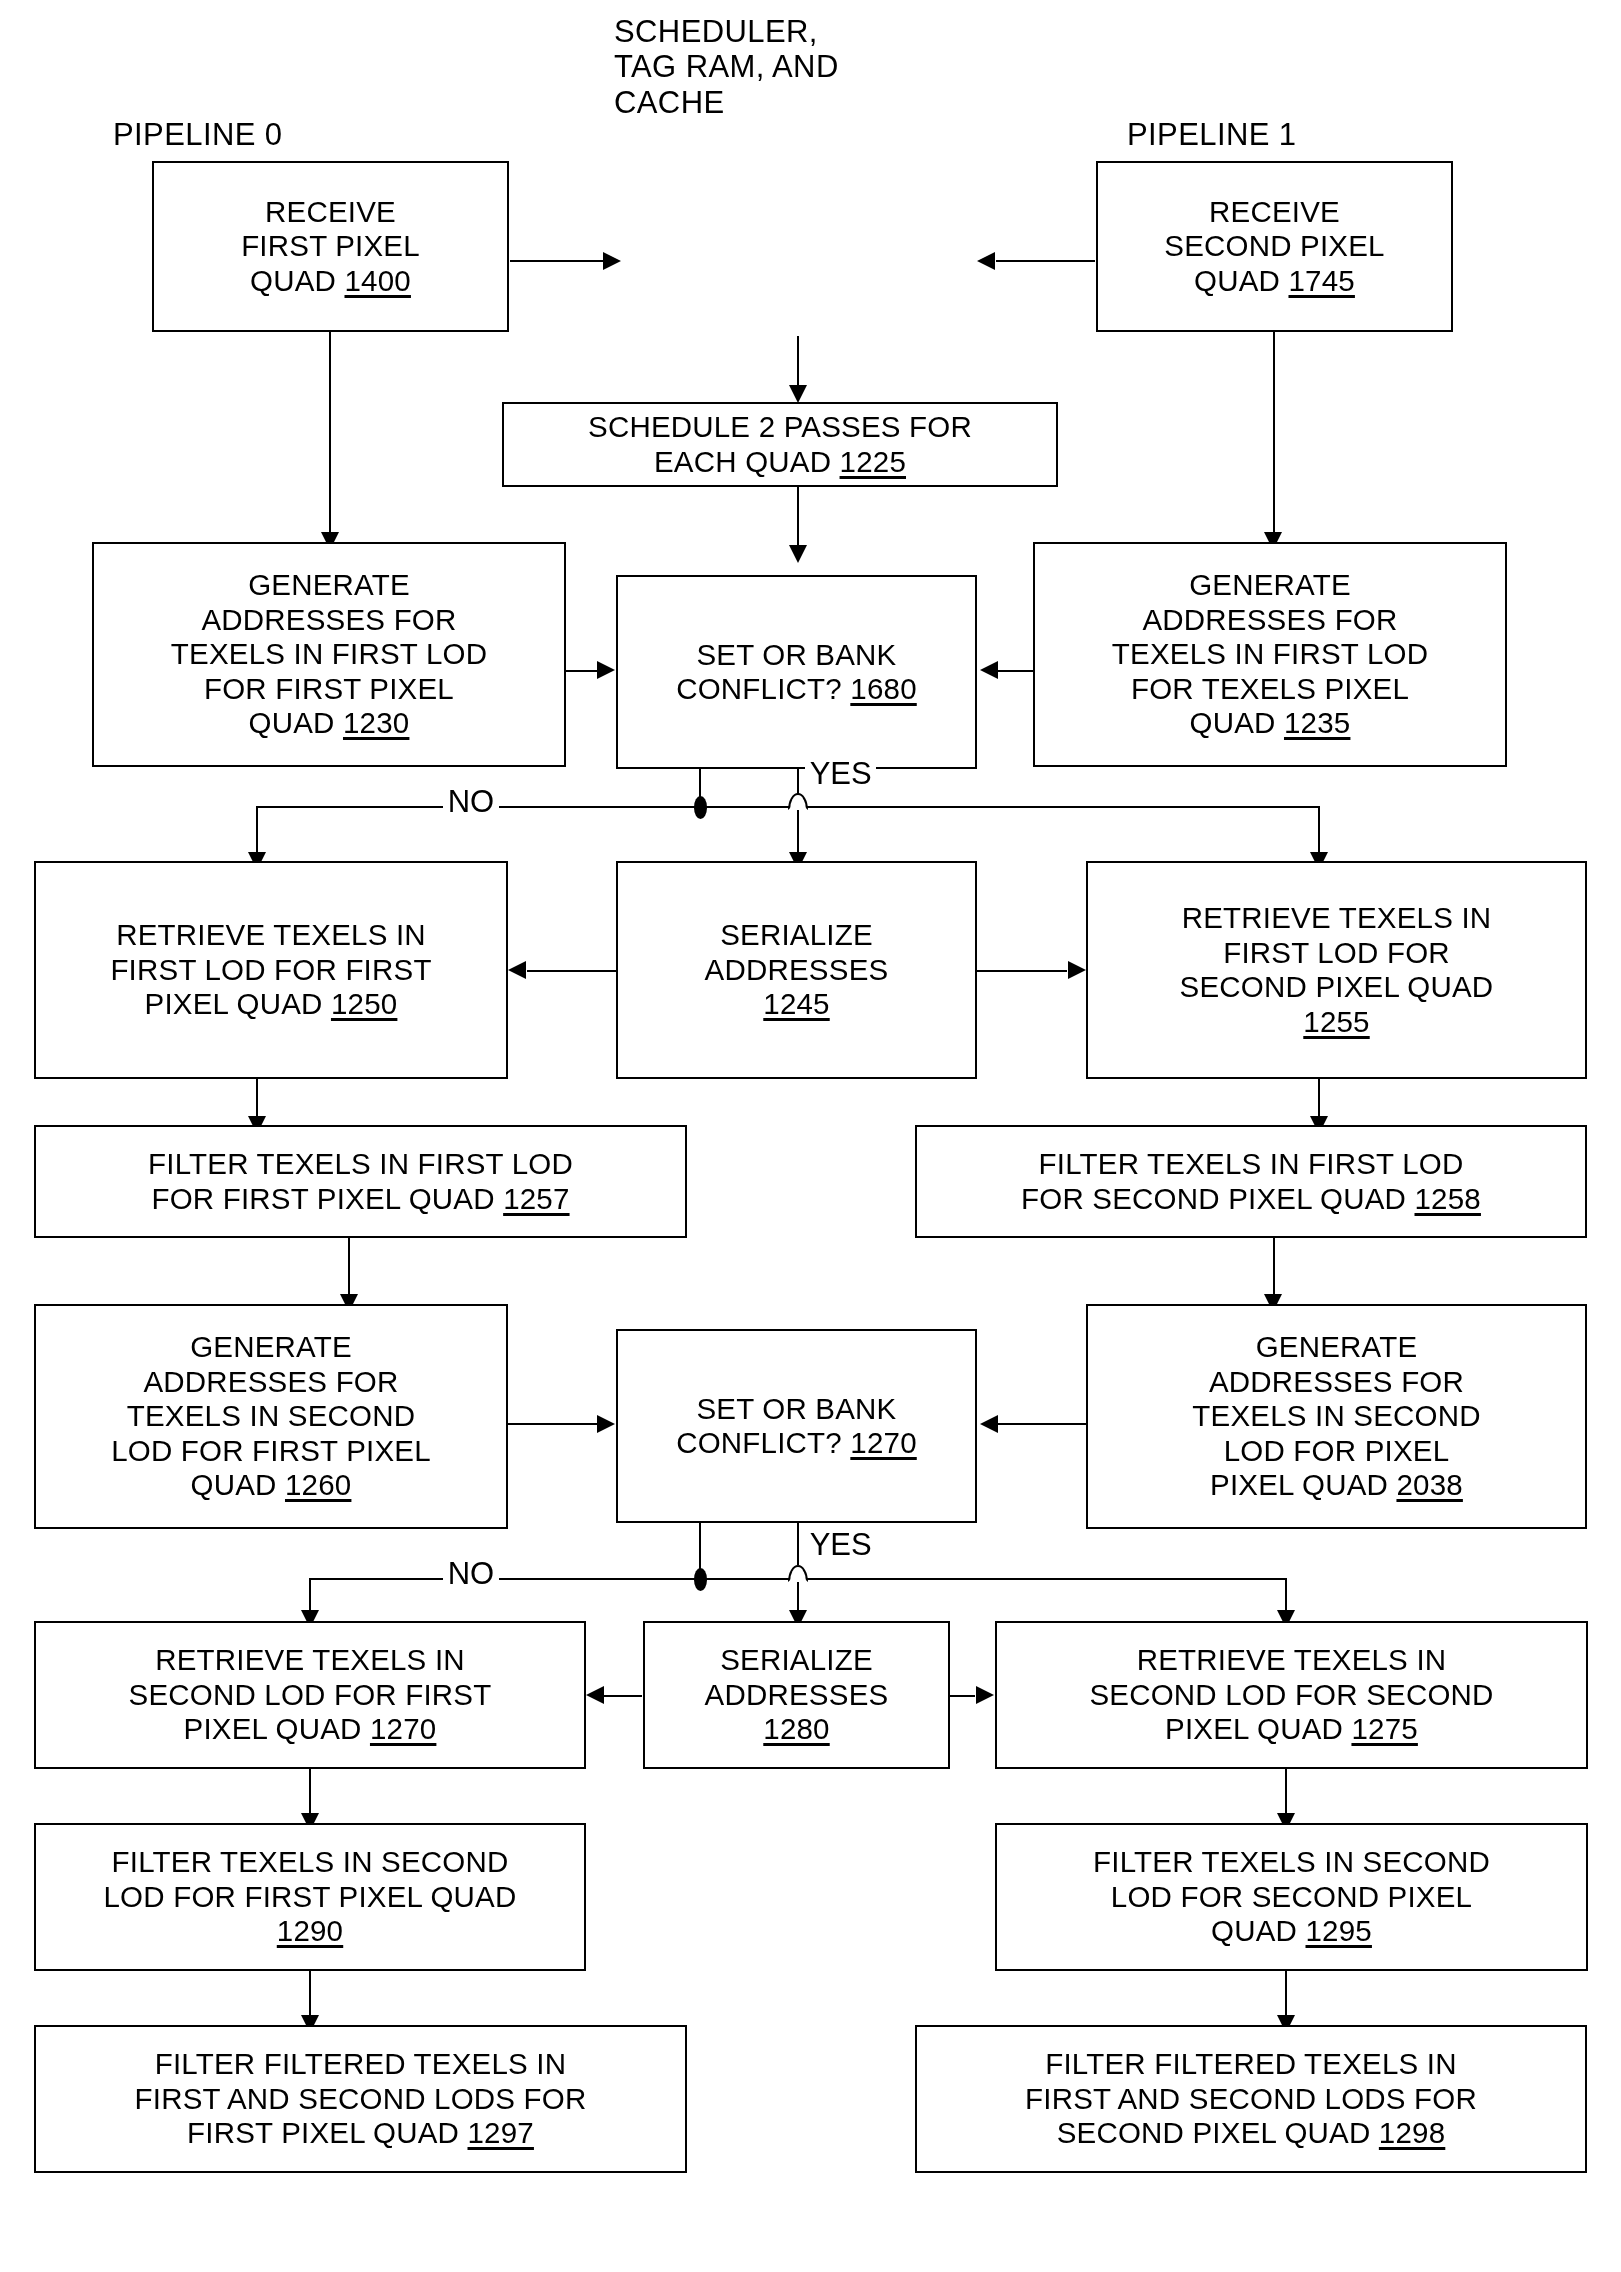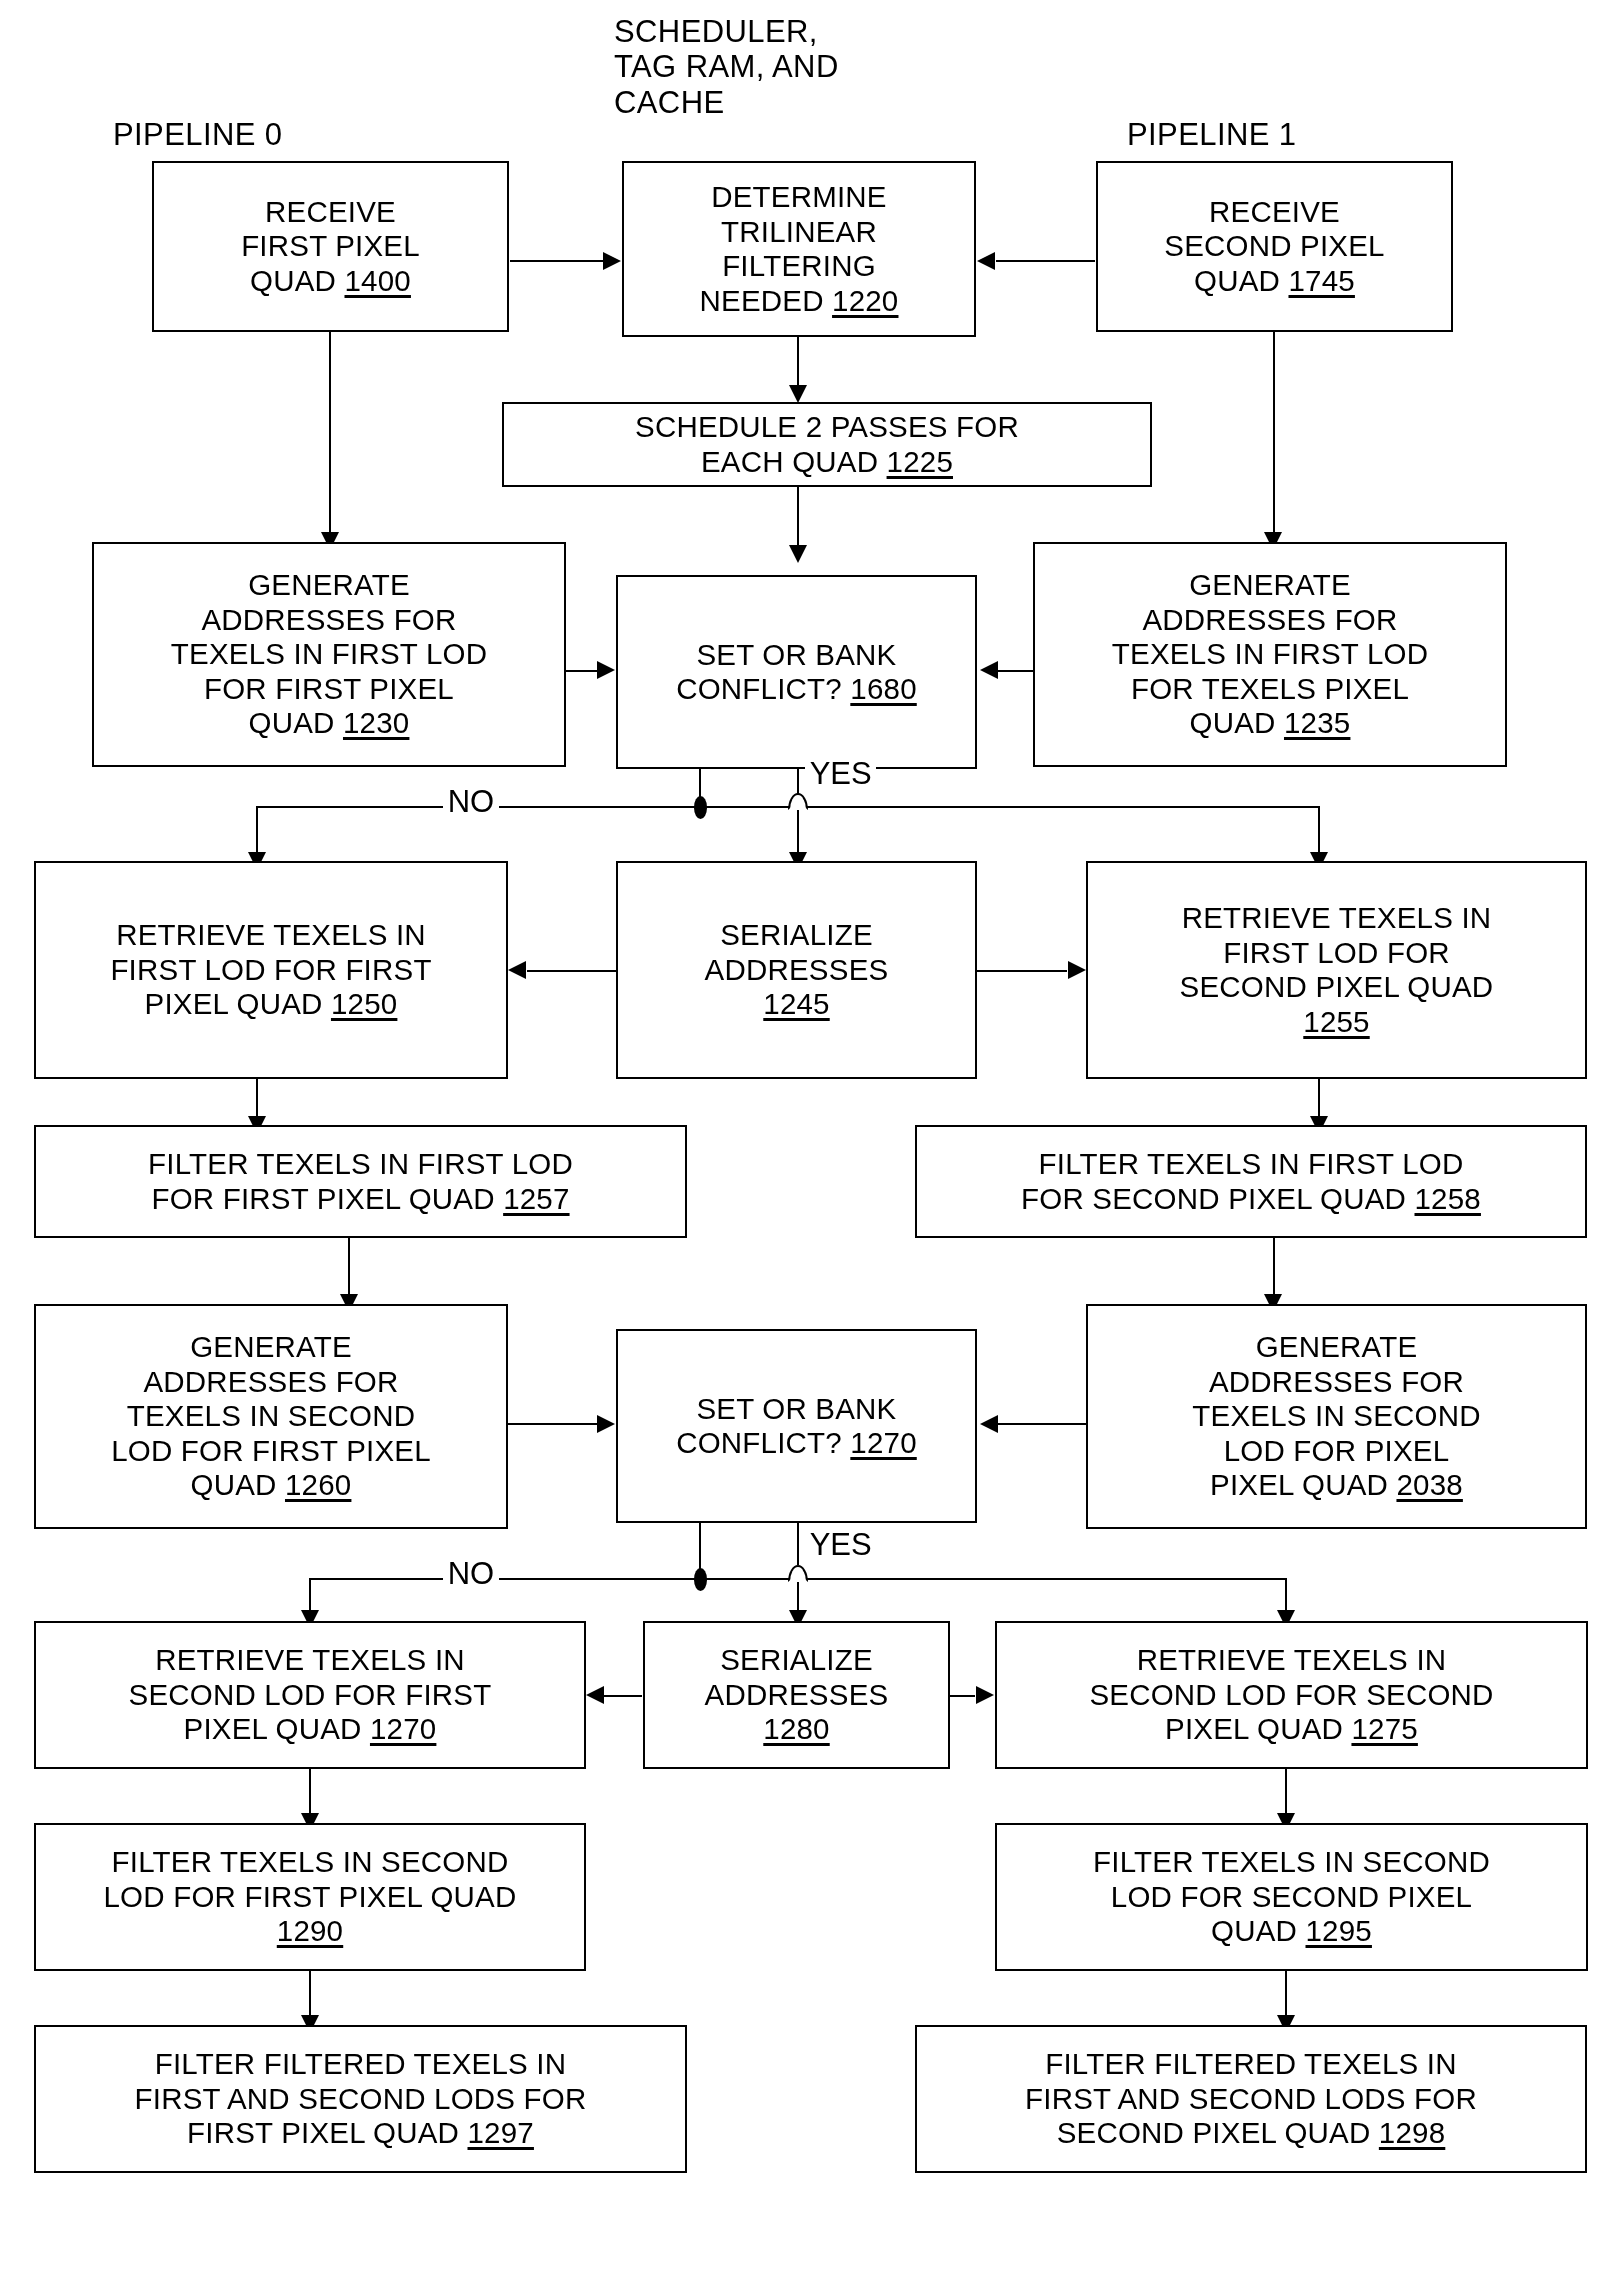--- a/index.html
+++ b/index.html
@@ -123,28 +123,20 @@
   <div class="caption" style="left:1127px; top:117px; width:311px;">PIPELINE 1</div>
 
   <div class="node" style="left:152px; top:161px; width:357px; height:171px;">
     <span class="txt">
       <span>RECEIVE</span><br>
       <span>FIRST PIXEL</span><br>
       <span>QUAD </span><span class="ref">1400</span>
     </span>
   </div>
 
-  <div class="node" style="left:622px; top:161px; width:354px; height:176px;">
-    <span class="txt">
-      <span>DETERMINE</span><br>
-      <span>TRILINEAR</span><br>
-      <span>FILTERING</span><br>
-      <span>NEEDED  </span><span class="ref">1220</span>
-    </span>
-  </div>
 
   <div class="node" style="left:1096px; top:161px; width:357px; height:171px;">
     <span class="txt">
       <span>RECEIVE</span><br>
       <span>SECOND PIXEL</span><br>
       <span>QUAD </span><span class="ref">1745</span>
     </span>
   </div>
 
   <div class="ln h" style="left:510px; top:260px; width:93px;"></div>
@@ -155,21 +147,21 @@
 
   <div class="ln v" style="left:797px; top:336px; width:2.3px; height:57px;"></div>
   <div class="ah down" style="left:789px; top:385px;"></div>
 
   <div class="ln v" style="left:329px; top:332px; width:2.3px; height:210px;"></div>
   <div class="ah down" style="left:321px; top:532px;"></div>
 
   <div class="ln v" style="left:1273px; top:332px; width:2.3px; height:210px;"></div>
   <div class="ah down" style="left:1264px; top:532px;"></div>
 
-  <div class="node" style="left:502px; top:402px; width:650px; height:85px;">
+  <div class="node" style="left:502px; top:402px; width:556px; height:85px;">
     <span class="txt">
       <span>SCHEDULE 2 PASSES FOR</span><br>
       <span>EACH QUAD  </span><span class="ref">1225</span>
     </span>
   </div>
 
   <div class="ln v" style="left:797px; top:487px; width:2.3px; height:67px;"></div>
   <div class="ah down" style="left:789px; top:545px;"></div>
 
   <div class="node" style="left:92px; top:542px; width:474px; height:225px;">

